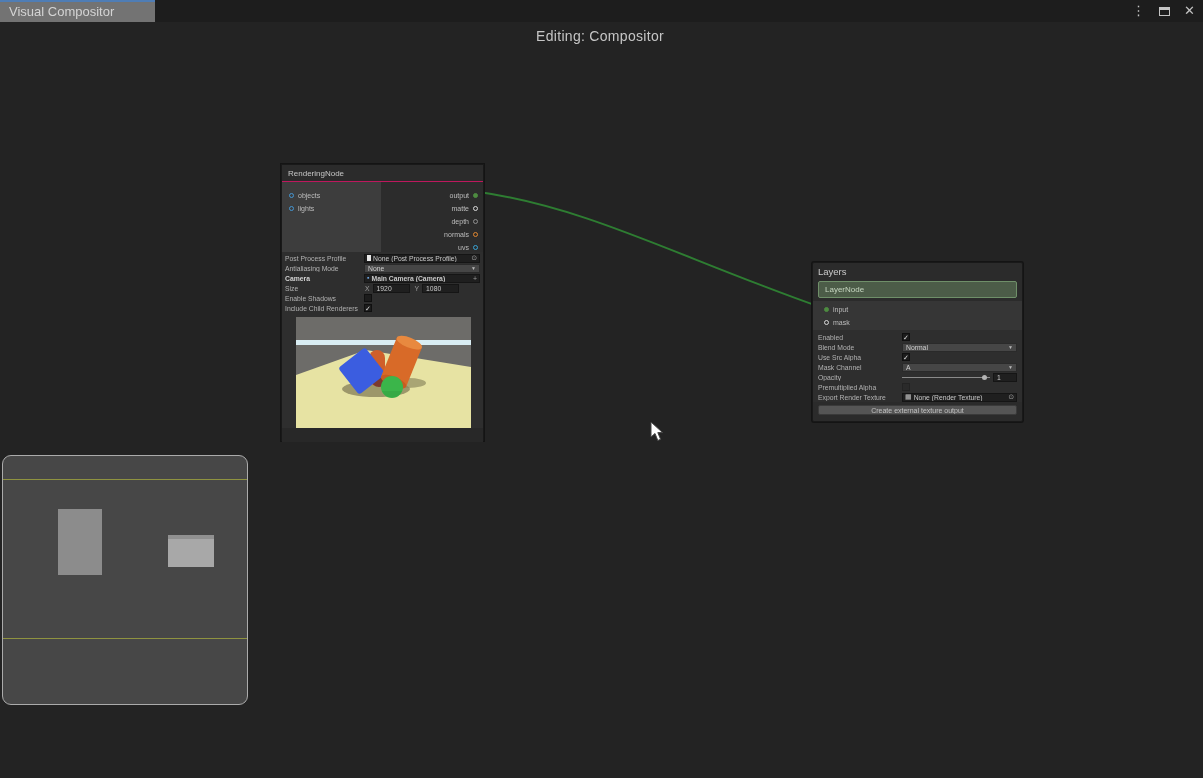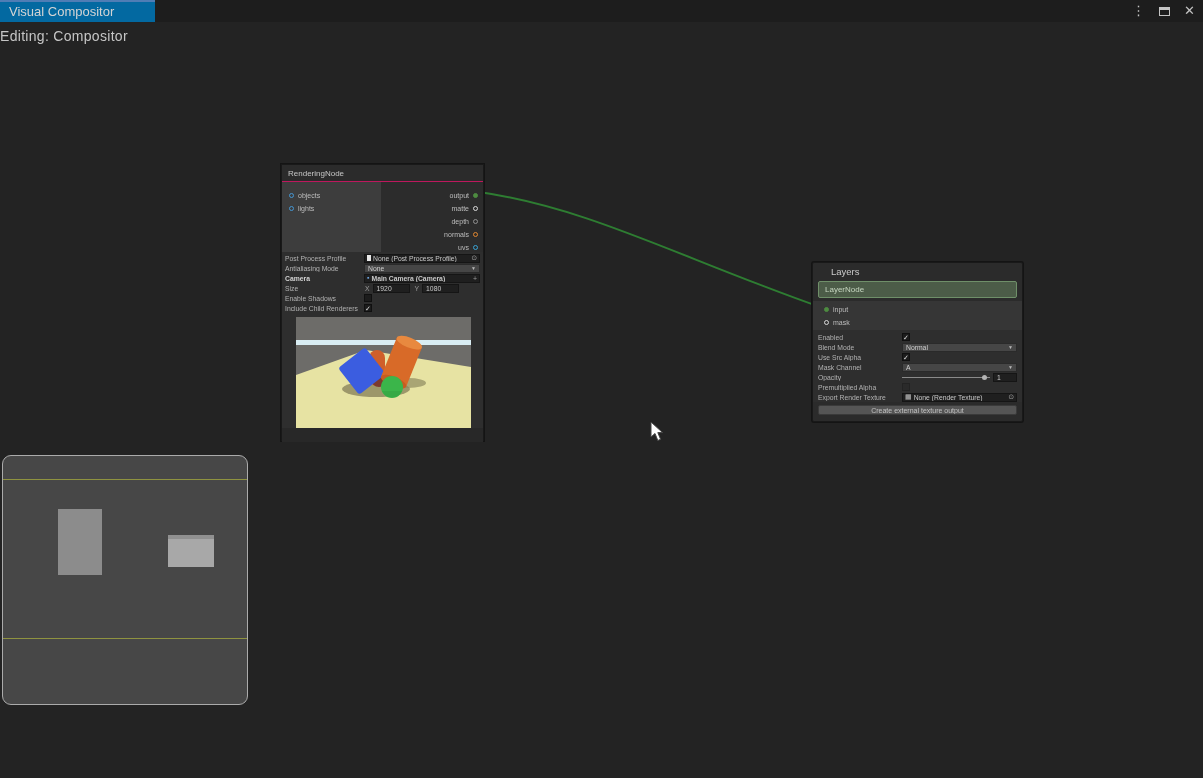--- a/index.html
+++ b/index.html
@@ -8,30 +8,30 @@
     position:relative; overflow:hidden;
     background:#232323;
     font-family:"Liberation Sans", sans-serif;
     -webkit-font-smoothing:antialiased;
   }
 
   
   .topbar { position:absolute; left:0; top:0; width:1203px; height:22px; background:#1d1d1d; }
   .tab {
     position:absolute; left:0; top:0; width:155px; height:22px;
-    background:#0369a1; border-top:2px solid #4f7db5;
+    background:#737373; border-top:2px solid #4f7db5;
     color:#d4d4d4; font-size:13px; line-height:19px; padding-left:9px;
   }
   .win-icons { position:absolute; right:8px; top:0; height:22px; display:flex; align-items:center; gap:14px; color:#c4c4c4; }
   .menu-glyph { font-size:13px; line-height:22px; cursor:default; }
   .max-box { display:inline-block; width:11px; height:9px; border:1px solid #c4c4c4; border-top:3px solid #c4c4c4; }
   .close-glyph { font-size:13px; line-height:22px; }
 
   .editing-label {
-    position:absolute; top:28px; left:0; width:1200px; text-align:left;
+    position:absolute; top:28px; left:0; width:1200px; text-align:center;
     color:#c6c6c6; font-size:14px; letter-spacing:.3px;
   }
 
   
   .edges { position:absolute; left:0; top:0; width:1203px; height:778px; pointer-events:none; }
 
   
   .node { position:absolute; background:#2b2b2b; border:1px solid #191919; box-shadow:0 0 0 1px #141414; }
   .node-header { height:17px; line-height:17px; padding-left:6px; color:#c6c6c6; font-size:8px; border-bottom:1px solid #be185d; }
 
@@ -65,21 +65,21 @@
   .num-input { width:37px; height:9px; background:#1f1f1f; border:1px solid #151515; color:#c8c8c8; font-size:6.8px; line-height:8px; padding-left:3px; margin-right:4px; }
   .checkbox { width:8px; height:8px; background:#1c1c1c; border:1px solid #101010; color:#dcdcdc; font-size:7px; line-height:7px; text-align:center; }
   .checkbox.dim { background:#2a2a2a; border-color:#232323; }
 
   .preview-wrap { padding:2px 14px 0 14px; background:#2e2e2e; }
   .preview { width:175px; height:111px; display:block; }
   .node-footer { height:14px; background:#282828; }
 
   
   .layers-panel { left:812px; top:262px; width:211px; height:160px; background:#2b2b2b; border-radius:2px; }
-  .layers-title { height:18px; line-height:18px; padding-left:18px; color:#cacaca; font-size:9.5px; }
+  .layers-title { height:18px; line-height:18px; padding-left:5px; color:#cacaca; font-size:9.5px; }
   .layer-node-row {
     margin:0 5px; height:17px; line-height:16px;
     background:#4c5c48; border:1px solid #6f8f69; border-radius:2px;
     color:#c6d6c0; font-size:8px; padding-left:6px;
   }
   .layer-ports { margin-top:3px; background:#363636; height:29px; position:relative; }
   .layer-ports .port-row.in { left:11px; }
   .lprops { padding:2px 5px 0 5px; }
   .lprops .plabel { width:84px; }
   .slider-track { position:relative; flex:1; height:9px; display:flex; align-items:center; margin-right:3px; }

